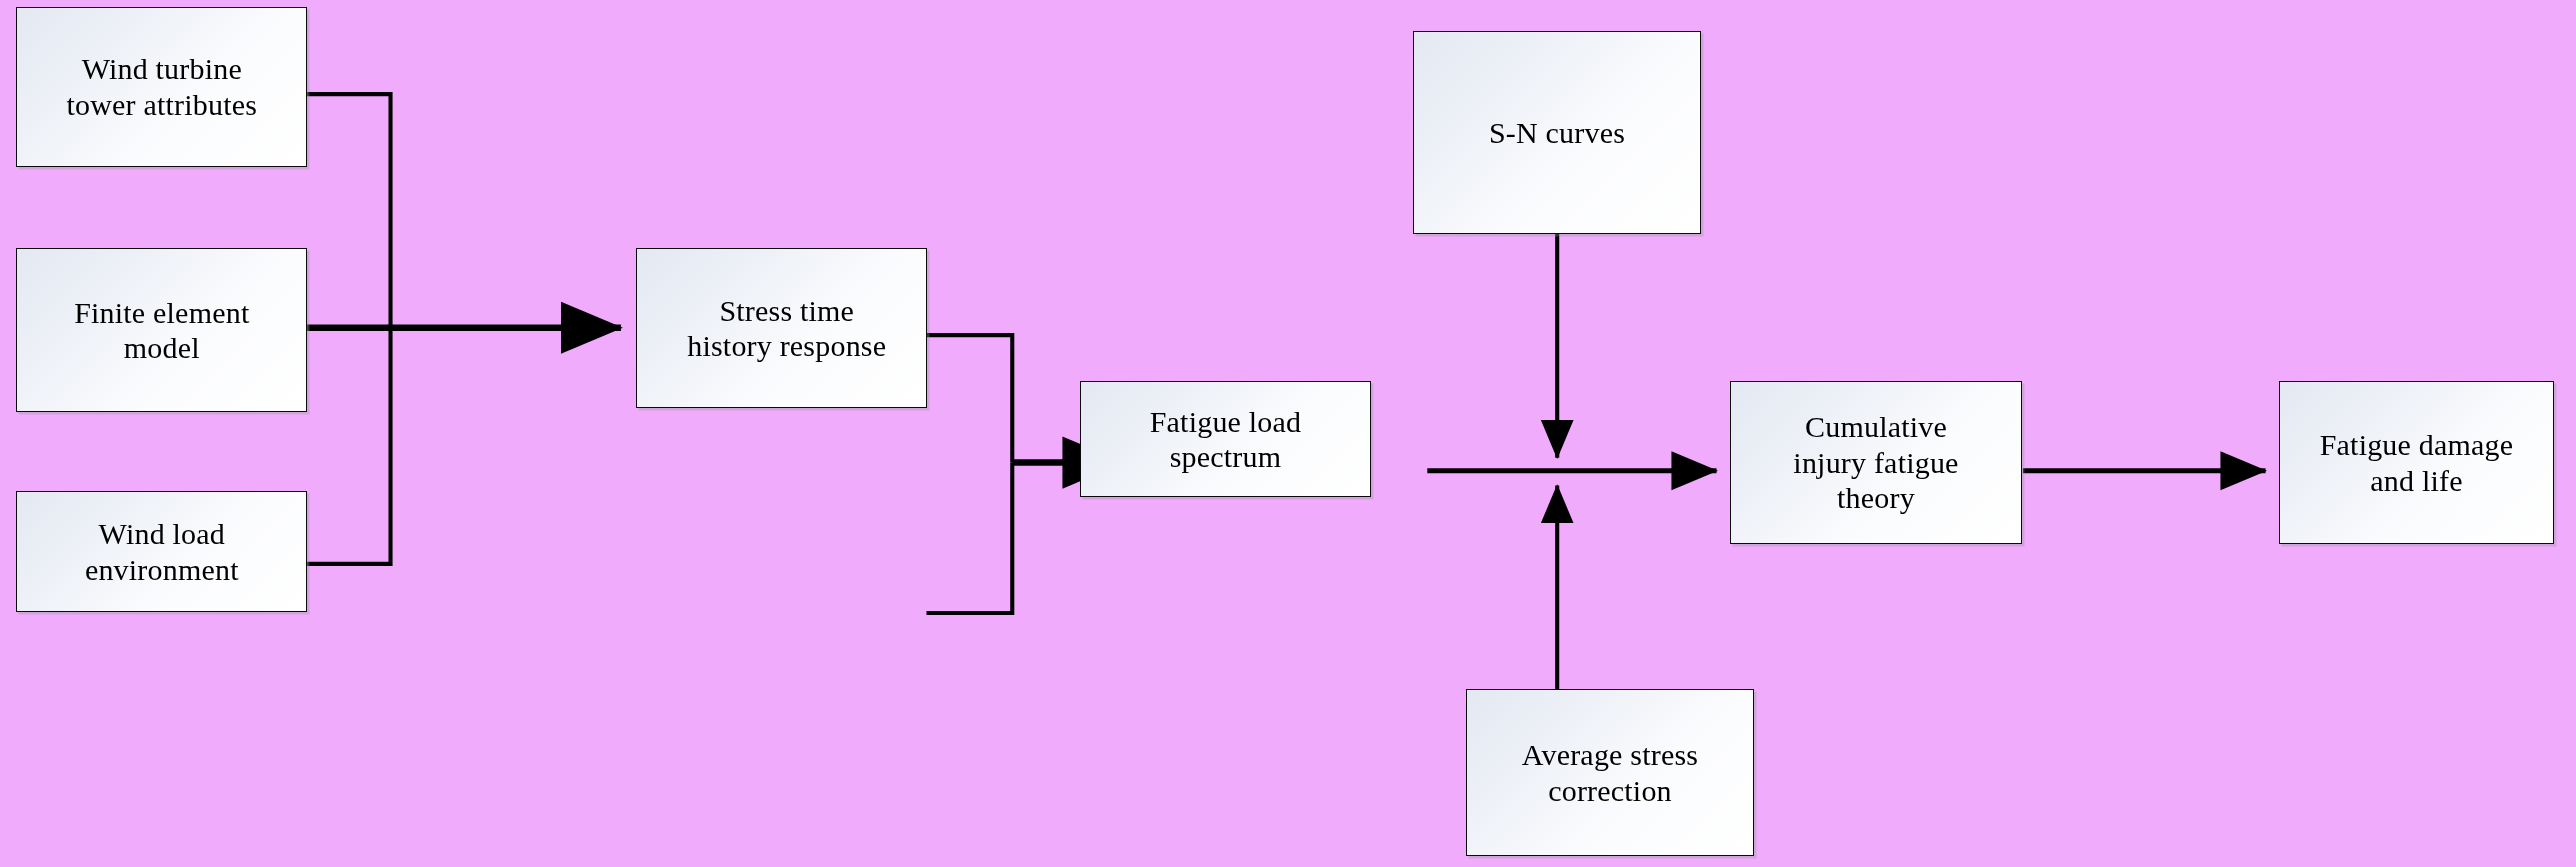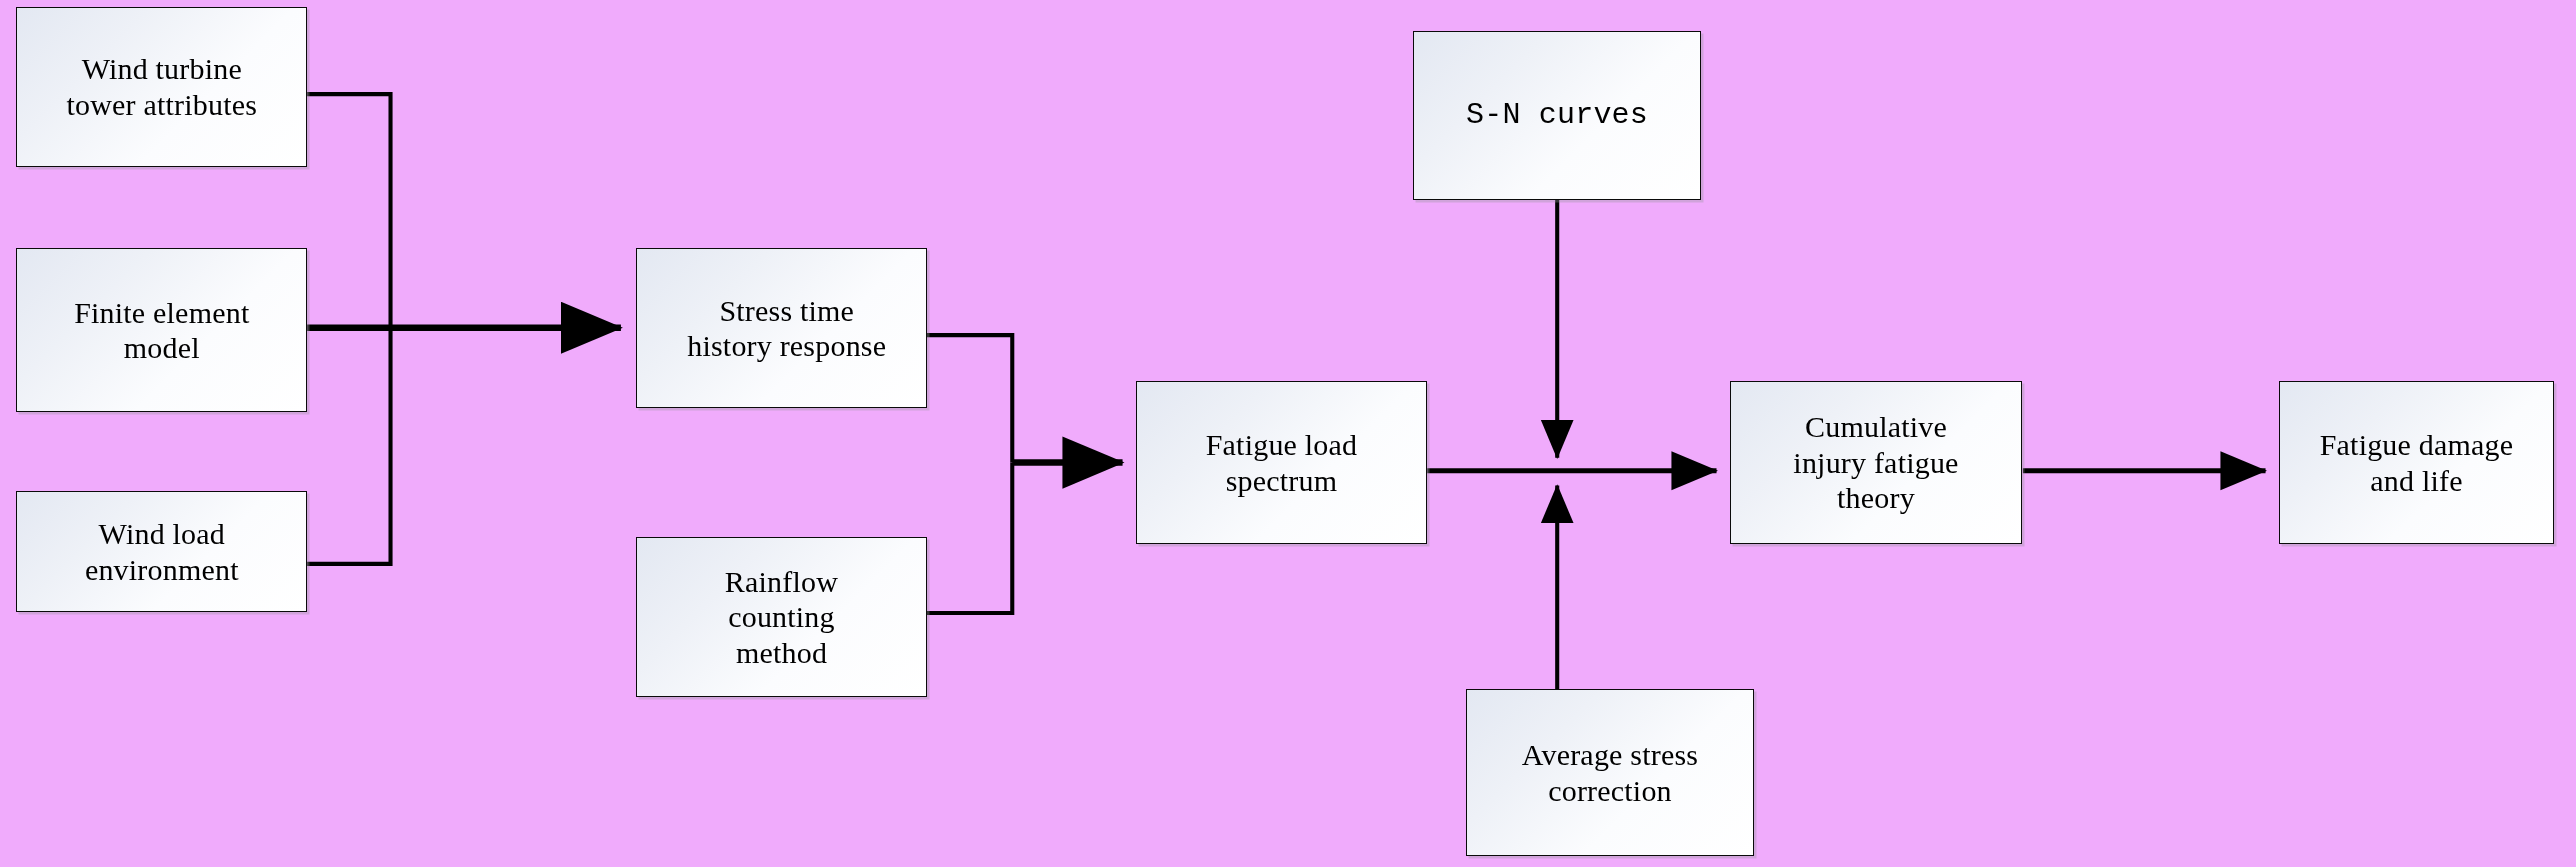--- a/index.html
+++ b/index.html
@@ -100,26 +100,23 @@
   </svg>
 
   <div class="node" style="left: 16.3px; top: 6.5px; width: 291px; height: 160px;">Wind turbine
 tower attributes</div>
   <div class="node" style="left: 16.3px; top: 248px; width: 291px; height: 164px;">Finite element
 model</div>
   <div class="node" style="left: 16.3px; top: 491px; width: 291px; height: 121px;">Wind load
 environment</div>
   <div class="node" style="left: 636px; top: 248px; width: 291px; height: 160px; padding-left: 17px;">Stress time
 history response</div>
-  <div class="node" style="left: 636px; top: 537px; width: 291px; height: 160px;">Rainflow
-counting
-method</div>
-  <div class="node" style="left: 1136px; top: 381px; width: 291px; height: 163px; text-align: center;">Fatigue load
+  <div class="node" style="left: 1080px; top: 381px; width: 291px; height: 116px; text-align: center;">Fatigue load
 spectrum</div>
-  <div class="node" style="left: 1413px; top: 31px; width: 288px; height: 169px; font-family: Liberation Mono, monospace;">S-N curves</div>
+  <div class="node" style="left: 1413px; top: 31px; width: 288px; height: 203px;">S-N curves</div>
   <div class="node" style="left: 1466px; top: 689px; width: 288px; height: 167px;">Average stress
 correction</div>
   <div class="node" style="left: 1730px; top: 381px; width: 292px; height: 163px; text-align: center;">Cumulative
 injury fatigue
 theory</div>
   <div class="node" style="left: 2279px; top: 381px; width: 275px; height: 163px;">Fatigue damage
 and life</div>
 
 </div>
 

